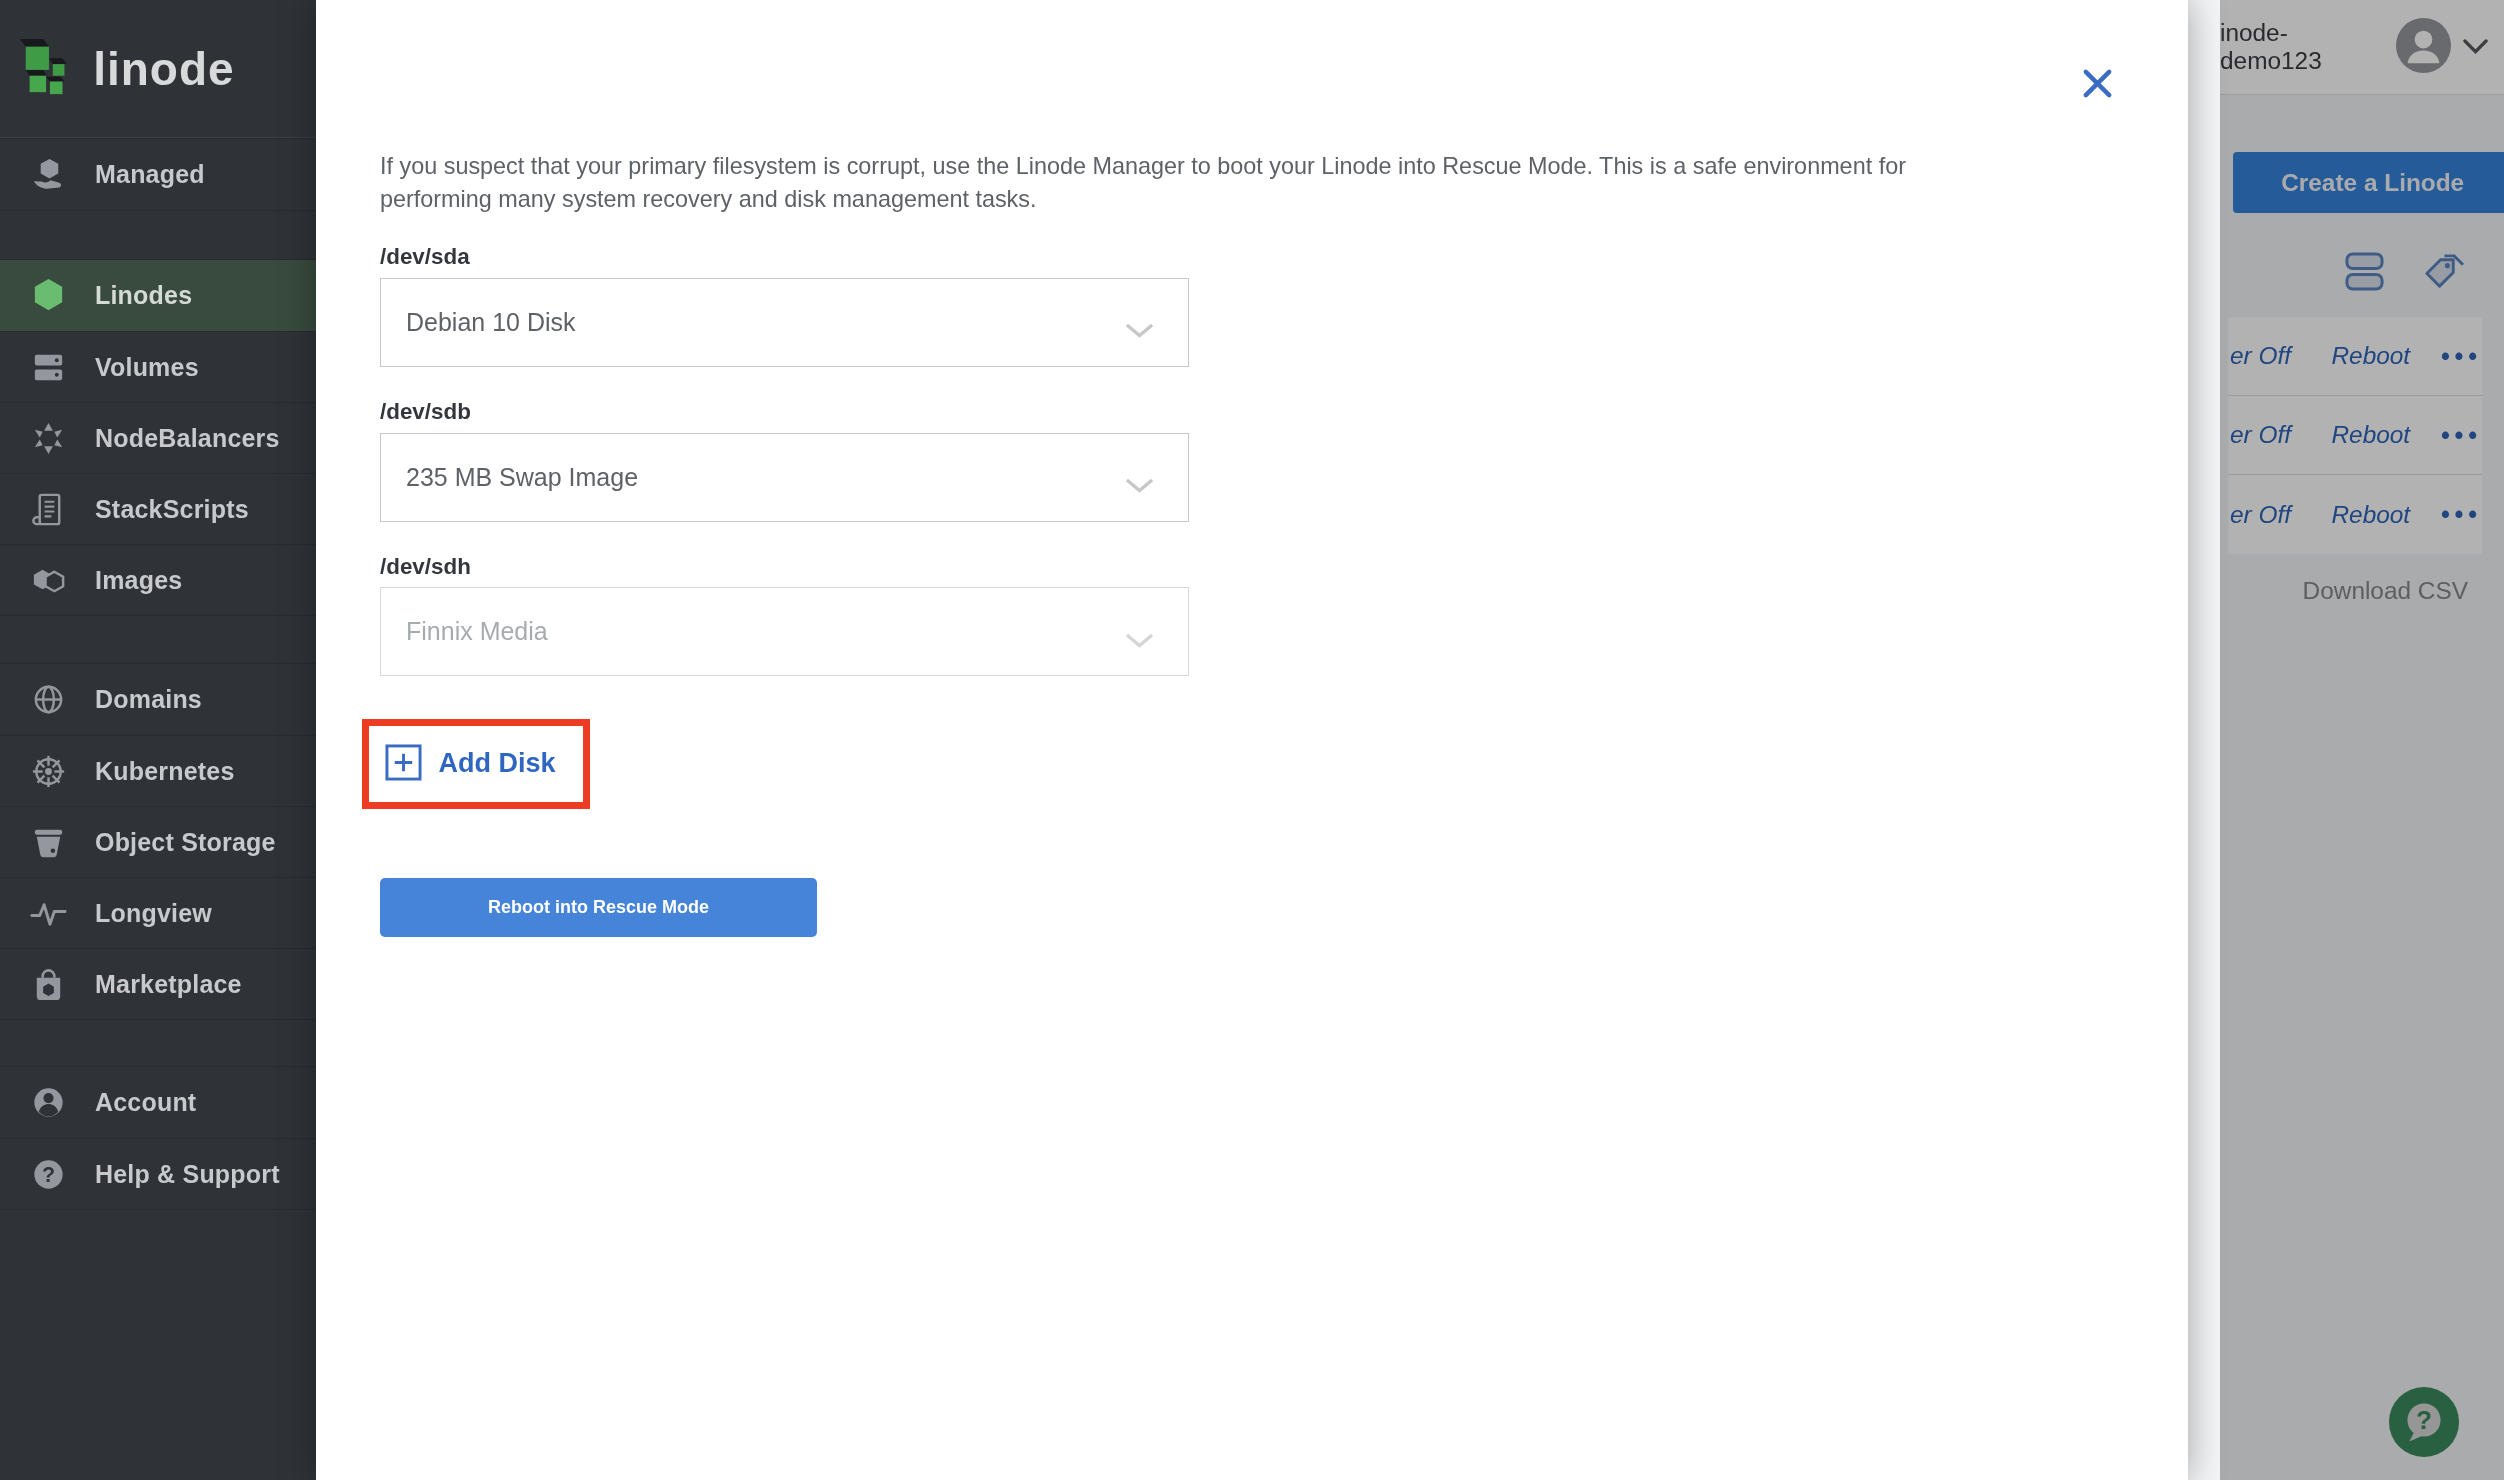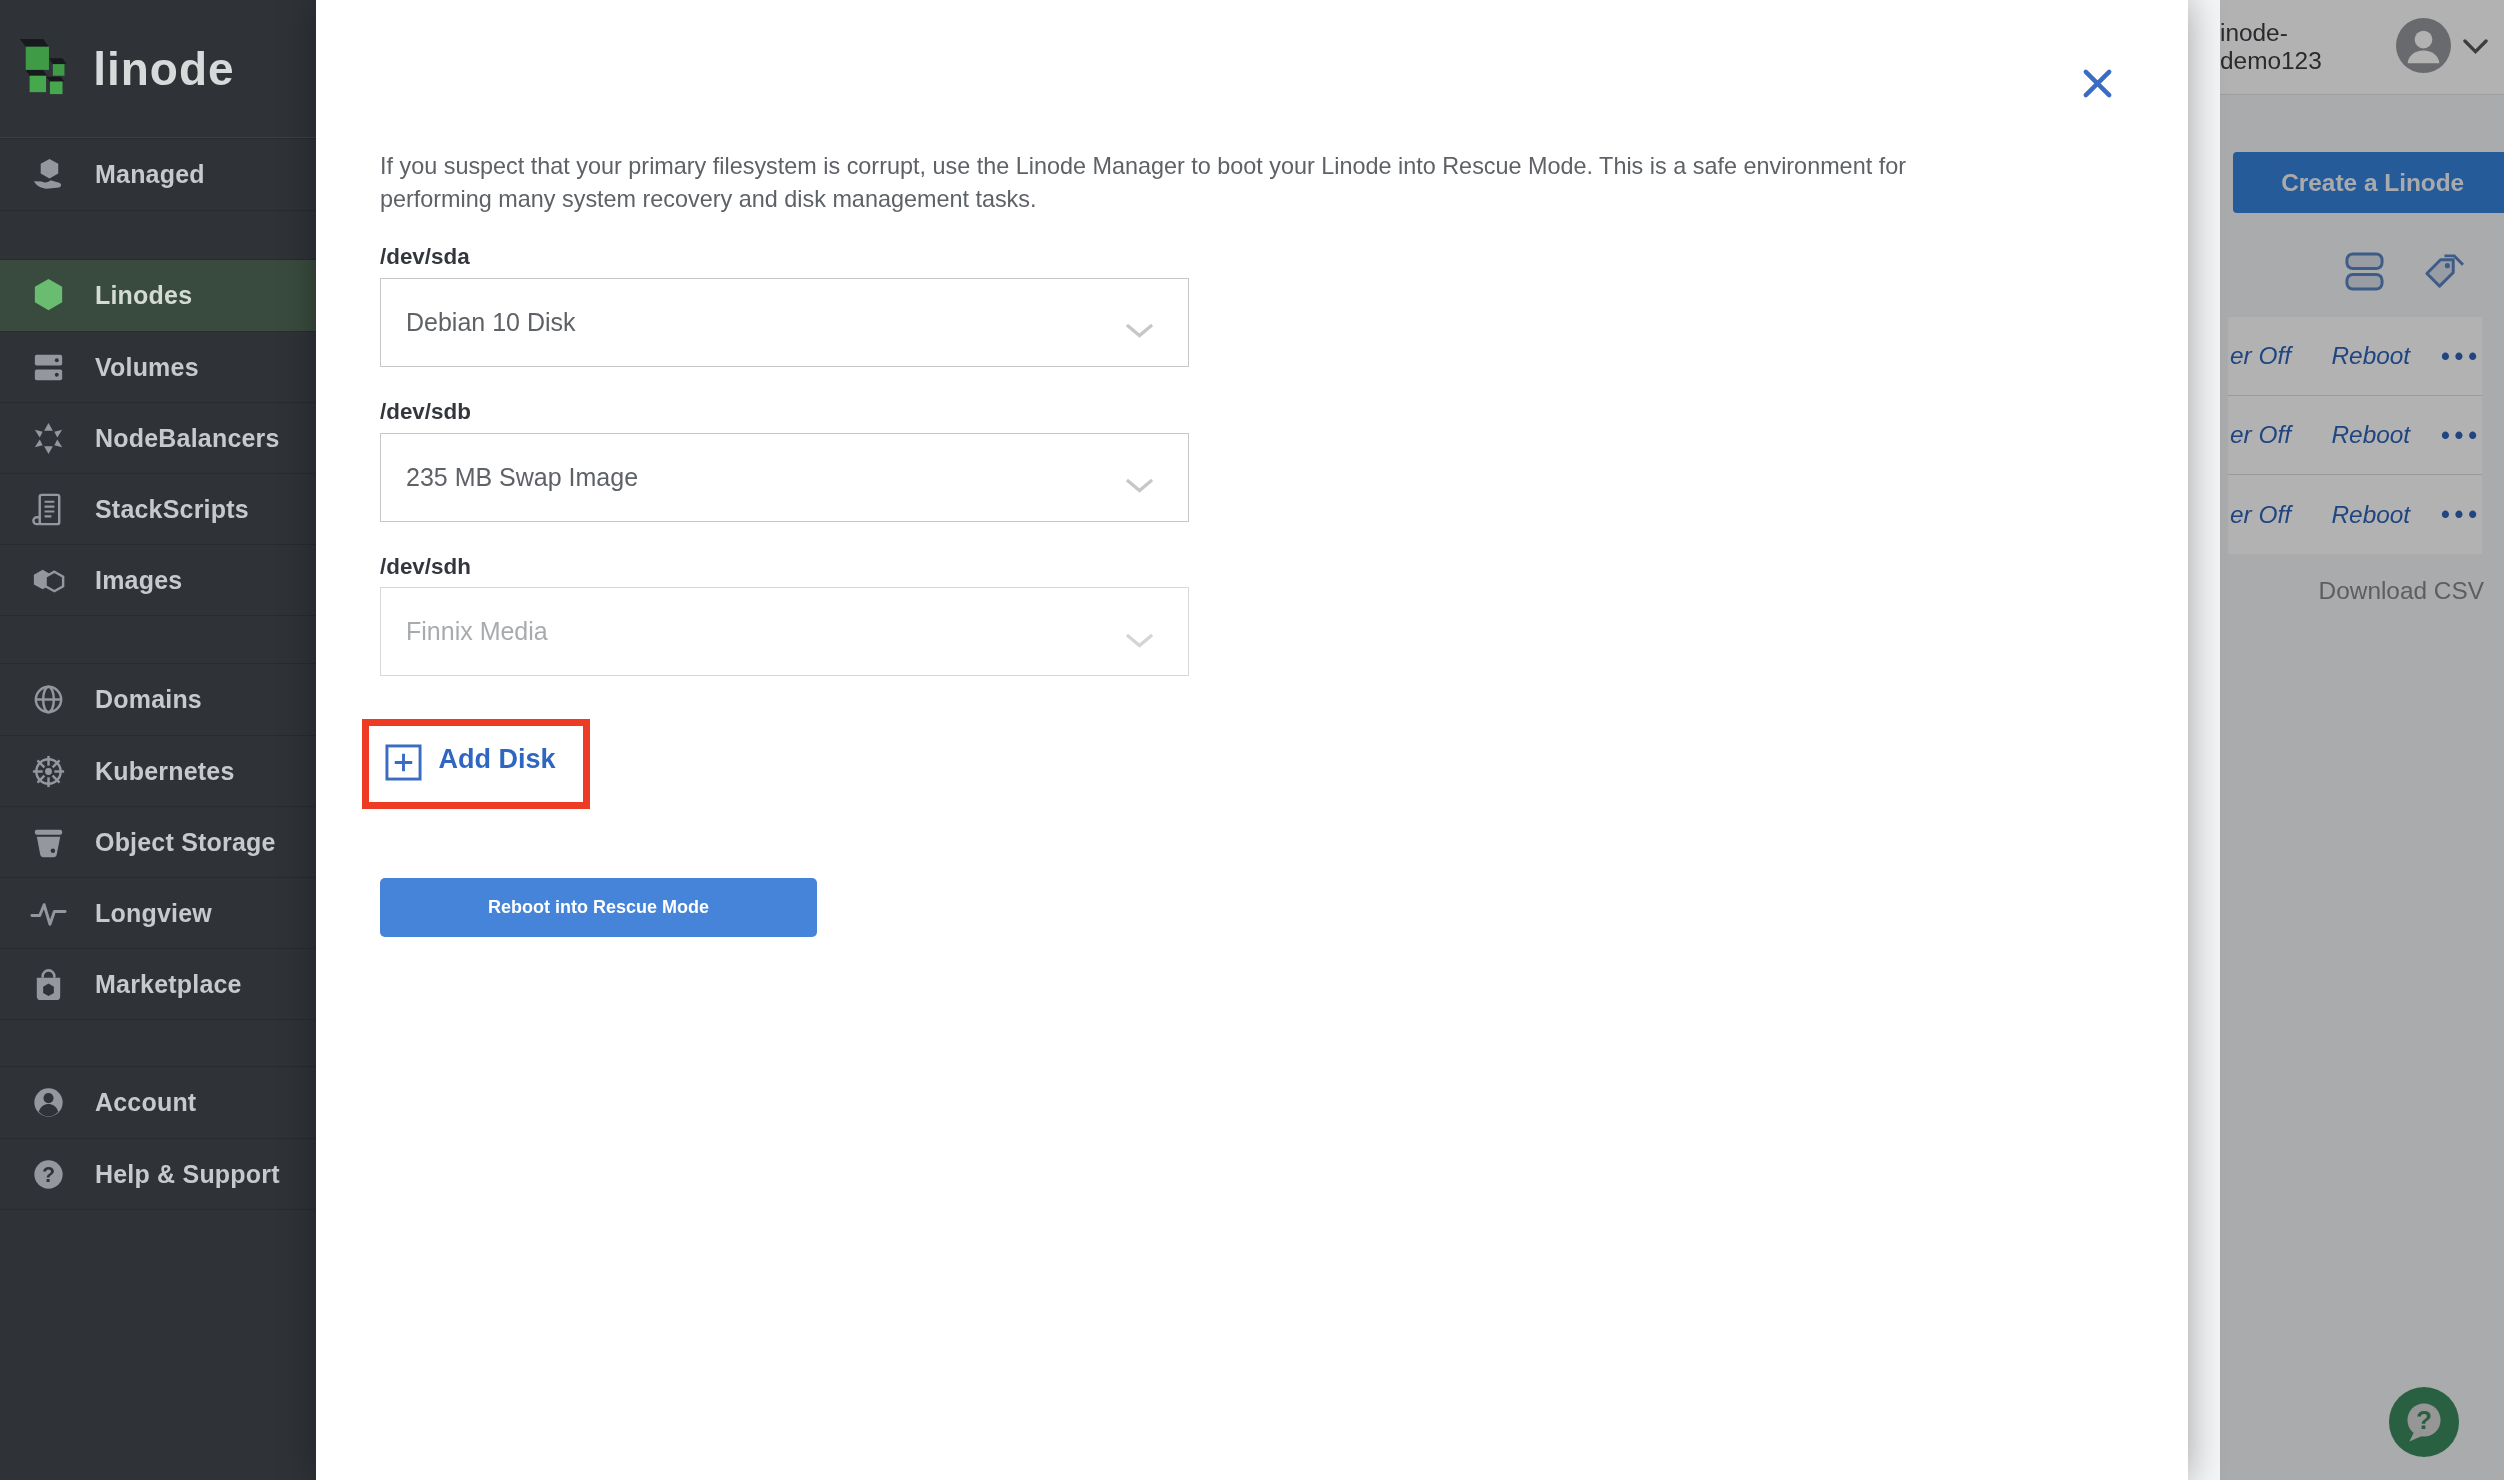--- a/index.html
+++ b/index.html
@@ -31,42 +31,42 @@
   .create-btn { position:absolute; top:152px; left:12.7px; width:280px; height:61px; background:#3683dc;
                 border:none; border-radius:3.9px; color:#f2f4f8; font-size:24.4px; font-weight:700; cursor:pointer; }
   .toolbar-icons { position:absolute; top:251px; right:39px; display:flex; gap:35px; align-items:center; }
   .rows { position:absolute; top:317px; left:8px; right:22.4px; background:#fff;font-style:italic; }
   .bg-row { height:79px; display:flex; align-items:center; border-bottom:1px solid #dddddd;
             font-size:24.4px; color:#2e63b8; }
   .bg-row:last-child { border-bottom:none; }
   .bg-row .power { width:108px; padding-left:2px; overflow:hidden; }
   .bg-row .reboot { width:114px; cursor:pointer; }
   .bg-row .more { font-size:25px; font-weight:700; letter-spacing:4.9px; cursor:pointer; }
-  .download-csv { position:absolute; top:577px; right:20px; font-size:24.4px; color:#85888d; cursor:pointer; }
+  .download-csv { position:absolute; top:577px; right:36px; font-size:24.4px; color:#85888d; cursor:pointer; }
   .help-fab { position:absolute; bottom:22.4px; right:44px; width:72px; height:72px; border-radius:50%; cursor:pointer; }
   .backdrop { position:absolute; inset:0; background:rgba(0,0,0,0.30); z-index:3; }
 
   
   .modal { position:absolute; left:316px; top:0; width:1872px; height:100%; background:#fff; z-index:5;
            box-shadow:0 0 35px rgba(0,0,0,0.35); }
   .modal-inner { position:relative; padding:64px 0 0 64px; }
   .modal-title { font-size:30px; line-height:37px; font-weight:700; color:#33373d; }
   .close-btn { position:absolute; top:64px; right:70px; width:41px; height:41px; background:none; border:none;
                cursor:pointer; display:flex; align-items:center; justify-content:center; }
   .modal-desc { margin-top:86px; max-width:1580px; font-size:23.4px; line-height:33px; color:#5e6267; }
   .field { margin-top:28px; }
   .field + .field { margin-top:32px; }
   .field-label { font-size:22.4px; line-height:25px; font-weight:700; color:#33373d; }
   .select-box { margin-top:8.8px; width:809px; height:89px; border:1px solid #c6c7c9; background:#fff;
                 display:flex; align-items:center; padding-left:25px; position:relative;
                 font-size:25px; color:#5e6267; cursor:pointer; }
   .select-box .sel-chevron { position:absolute; right:33px; top:37px; }
   .select-box.disabled { border-color:#d7d8da; color:#a8abae; cursor:default; }
   .annotation { display:inline-block; margin-top:43px; margin-left:-17.6px; border:7.8px solid #ee3b23; background:#fff; }
-  .add-disk-btn { display:flex; gap:16.6px; padding:17.6px 27px 17.6px 15.6px;
+  .add-disk-btn { display:flex; align-items:center; gap:16.6px; padding:17.6px 27px 17.6px 15.6px;
                   background:none; border:none; cursor:pointer; }
   .add-disk-label { font-size:27px; font-weight:700; color:#2f66c2; }
   .reboot-btn { margin-top:69px; width:437px; height:59px; background:#4584d8; border:none; border-radius:4.9px;
                 color:#fff; font-size:18px; font-weight:700; cursor:pointer; }
 </style>
 </head>
 <body>
 
 <div class="app">
 

